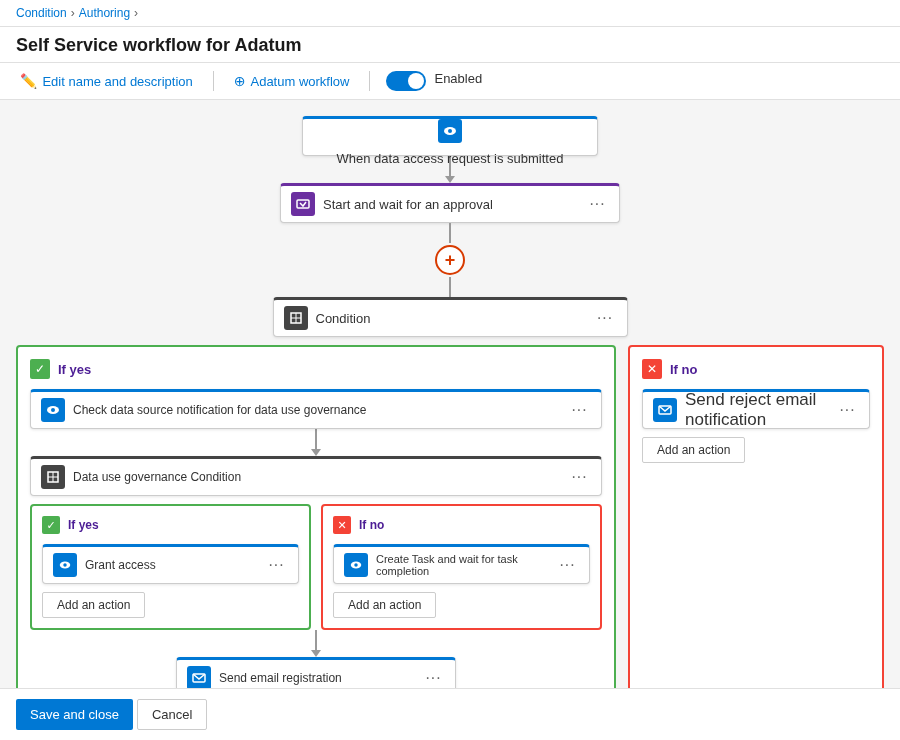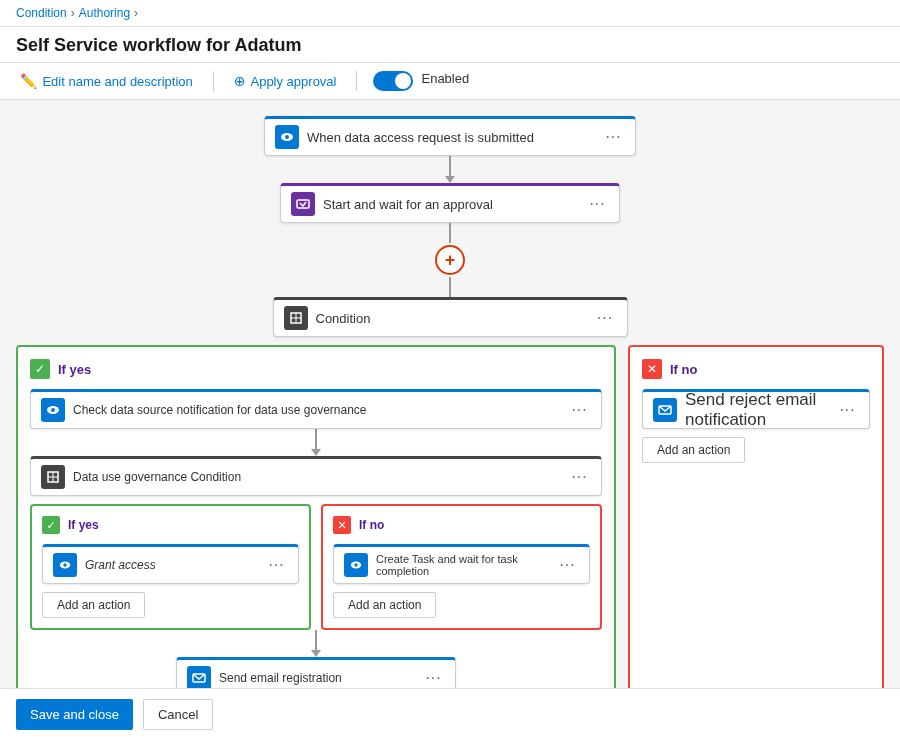--- a/index.html
+++ b/index.html
@@ -51,21 +51,21 @@
     .section-title { font-size: 13px; font-weight: 600; color: #4c1d95; }
 
     .add-action-btn { border: 1px solid #ccc; background: white; padding: 5px 14px; border-radius: 2px; cursor: pointer; font-size: 12px; color: #333; margin-top: 8px; display: block; }
 
     
     .inner-section-row { display: flex; gap: 10px; margin-top: 8px; }
     .inner-if-yes { flex: 1; border: 2px solid #4caf50; border-radius: 4px; background: white; padding: 10px; }
     .inner-if-no { flex: 1; border: 2px solid #f44336; border-radius: 4px; background: white; padding: 10px; }
 
     
-    .footer { padding: 10px 16px; border-top: 1px solid #e0e0e0; display: flex; gap: 10px; background: white; }
+    .footer { padding: 10px 16px; border-top: 1px solid #e0e0e0; display: flex; gap: 4px; background: white; }
     .btn-primary { background: #0078d4; color: white; border: none; padding: 7px 14px; border-radius: 2px; cursor: pointer; font-size: 13px; }
     .btn-secondary { background: white; color: #333; border: 1px solid #ccc; padding: 7px 14px; border-radius: 2px; cursor: pointer; font-size: 13px; }
 
     .centered-col { display: flex; flex-direction: column; align-items: center; }
 
     .connector-line { width: 2px; height: 20px; background: #999; }
     .connector-arrow { width: 0; height: 0; border-left: 5px solid transparent; border-right: 5px solid transparent; border-top: 7px solid #999; }
 
     .flow-connector { display: flex; flex-direction: column; align-items: center; }
   </style>
@@ -82,35 +82,35 @@
 <div class="page-title">Self Service workflow for Adatum</div>
 
 <div class="toolbar">
   <button class="toolbar-btn">
     <span style="font-size:14px;">✏️</span>
     <span>Edit name and description</span>
   </button>
   <div class="toolbar-divider"></div>
   <button class="toolbar-btn">
     <span style="font-size:14px; color:#0078d4;">⊕</span>
-    <span>Apply approval</span>
+    <span>Adatum workflow</span>
   </button>
   <div class="toolbar-divider"></div>
   <div class="toggle-wrapper">
     <div class="toggle">
       <div class="toggle-knob"></div>
     </div>
     <span class="toggle-label">Enabled</span>
   </div>
 </div>
 
 <div class="canvas">
 
   <div class="centered-col" style="width:340px;">
-    <div class="node node-blue" style="width:372px;">
+    <div class="node node-blue" style="width:296px;flex-direction:column;">
       <div class="node-icon icon-eye" style="background:#0078d4;border-radius:3px;padding:3px;">
         <svg width="16" height="16" viewBox="0 0 16 16" fill="white">
             <ellipse cx="8" cy="8" rx="6" ry="4"></ellipse>
             <circle cx="8" cy="8" r="2" fill="#0078d4"></circle>
           </svg>
       </div>
       <span class="node-label">When data access request is submitted</span>
       <span class="node-menu">···</span>
     </div>
 
@@ -187,21 +187,21 @@
           <span class="node-label" style="font-size:12px;">Data use governance Condition</span>
           <span class="node-menu">···</span>
         </div>
 
         <div class="inner-section-row" style="width:100%;">
           <div class="inner-if-yes">
             <div class="section-header">
               <div class="section-check-green" style="width:18px;height:18px;font-size:11px;">✓</div>
               <span class="section-title" style="font-size:12px;">If yes</span>
             </div>
-            <div class="node node-blue" style="min-width:0;width:100%;font-style:italic;">
+            <div class="node node-blue" style="min-width:0;width:100%;">
               <div class="node-icon icon-eye" style="background:#0078d4;border-radius:3px;padding:3px;">
                 <svg width="14" height="14" viewBox="0 0 16 16" fill="white">
                     <ellipse cx="8" cy="8" rx="6" ry="4"></ellipse>
                     <circle cx="8" cy="8" r="2" fill="#0078d4"></circle>
                   </svg>
               </div>
               <span class="node-label" style="font-size:12px;">Grant access</span>
               <span class="node-menu">···</span>
             </div>
             <div style="text-align:center; margin-top:6px;">

